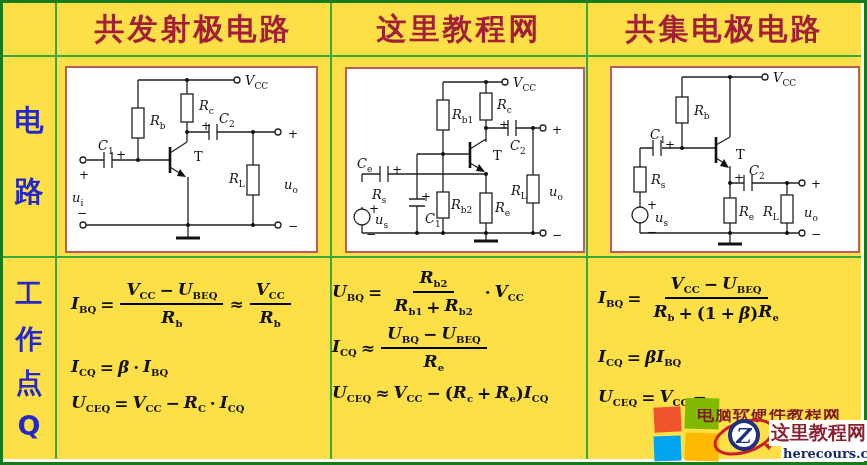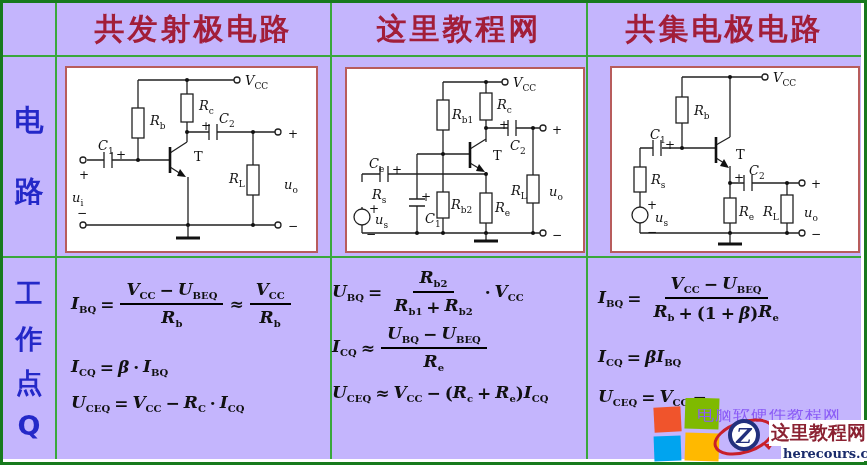--- a/index.html
+++ b/index.html
@@ -2,21 +2,21 @@
 <html><head>
 <meta charset="utf-8">
 <style>
   html,body{margin:0;padding:0;background:#fff;}
   .stage{position:relative;width:867px;height:465px;background:#fff;overflow:hidden;
          font-family:"DejaVu Sans","Liberation Sans",sans-serif;}
   .grid{position:absolute;left:0;top:0;width:867px;height:465px;box-sizing:border-box;
         border:3px solid #177a1d;display:grid;
         grid-template-columns:54px 275px 256px 273px;
         grid-template-rows:54px 201px 201px;}
-  .cell{box-sizing:border-box;background:#c4b5fd;position:relative;}
+  .cell{box-sizing:border-box;background:#fde047;position:relative;}
   .br{border-right:2px solid #39a83c;}
   .bb{border-bottom:2px solid #39a83c;}
   .head{display:flex;align-items:center;justify-content:center;
         color:#a21e39;font-weight:bold;font-size:30px;letter-spacing:3px;}
   .rowlab{display:flex;flex-direction:column;align-items:center;justify-content:space-evenly;
         color:#2428c8;font-weight:bold;font-size:29px;padding:14px 0;}
   
   .circuits{position:absolute;left:0;top:0;width:867px;height:465px;pointer-events:none;}
   .cbox{position:absolute;border:2px solid #b85c5c;background:#fff;box-sizing:border-box;}
   .cbox svg{position:absolute;left:0;top:0;}
@@ -41,21 +41,21 @@
   .mv sub{font-size:10px;font-style:normal;font-weight:bold;line-height:1;}
   .mo{font-weight:bold;margin:0 4px;font-style:normal;}
   .mp{font-weight:bold;font-style:normal;}
   .frac{display:inline-flex;flex-direction:column;align-items:center;vertical-align:middle;margin:0 2px;}
   .frac .num{display:flex;align-items:center;border-bottom:2px solid #000;padding:1px 6px 2px 6px;}
   .frac .den{display:flex;align-items:center;padding:2px 6px 0 6px;}
   
   .wm{position:absolute;left:0;top:0;width:867px;height:465px;pointer-events:none;z-index:20;}
   .wm-win{position:absolute;left:652px;top:398px;}
   .wm-sloganclip{position:absolute;left:697px;top:409px;width:168px;height:23px;overflow:hidden;}
-  .wm-slogan{position:relative;top:-6px;font-size:17px;font-weight:normal;color:#8b5cf6;
+  .wm-slogan{position:relative;top:-6px;font-size:17px;font-weight:bold;color:#7f1d1d;
              letter-spacing:1px;white-space:nowrap;}
   .wm-badge{position:absolute;left:711px;top:406px;}
   .wm-site{position:absolute;left:769px;top:420px;font-size:19px;font-weight:bold;
            color:#8b2232;white-space:nowrap;background:#fff;padding:0 2px;}
   .wm-domain{position:absolute;left:781px;top:446px;font-size:13px;font-weight:bold;
            color:#1a2b6b;white-space:nowrap;background:#fff;padding:0 2px;
            font-family:"DejaVu Serif","Liberation Serif",serif;}
 </style>
 </head>
 <body>
@@ -281,21 +281,21 @@
       <span class="cl" style="left:166px;top:7px;"><span>V</span><sub>CC</sub></span>
       <span class="cl" style="left:105px;top:39px;"><span>R</span><sub>b1</sub></span>
       <span class="cl" style="left:150px;top:29px;"><span>R</span><sub>c</sub></span>
       <span class="cl sym" style="left:152px;top:50px;">+</span>
       <span class="cl" style="left:163px;top:70px;"><span>C</span><sub>2</sub></span>
       <span class="cl" style="left:146px;top:80px;font-style:normal;">T</span>
       <span class="cl sym" style="left:205px;top:55px;">+</span>
       <span class="cl" style="left:164px;top:115px;"><span>R</span><sub>L</sub></span>
       <span class="cl" style="left:202px;top:116px;"><span>u</span><sub>o</sub></span>
       <span class="cl sym" style="left:205px;top:160px;">−</span>
-      <span class="cl" style="left:22px;top:88px;"><span>C</span><sub>e</sub></span>
+      <span class="cl" style="left:10px;top:88px;"><span>C</span><sub>e</sub></span>
       <span class="cl sym" style="left:45px;top:95px;">+</span>
       <span class="cl" style="left:25px;top:119px;"><span>R</span><sub>s</sub></span>
       <span class="cl sym" style="left:22px;top:134px;">+</span>
       <span class="cl" style="left:28px;top:144px;"><span>u</span><sub>s</sub></span>
       <span class="cl sym" style="left:19px;top:159px;">−</span>
       <span class="cl sym" style="left:74px;top:122px;">+</span>
       <span class="cl" style="left:78px;top:143px;"><span>C</span><sub>1</sub></span>
       <span class="cl" style="left:104px;top:129px;"><span>R</span><sub>b2</sub></span>
       <span class="cl" style="left:148px;top:132px;"><span>R</span><sub>e</sub></span>
     </div>

